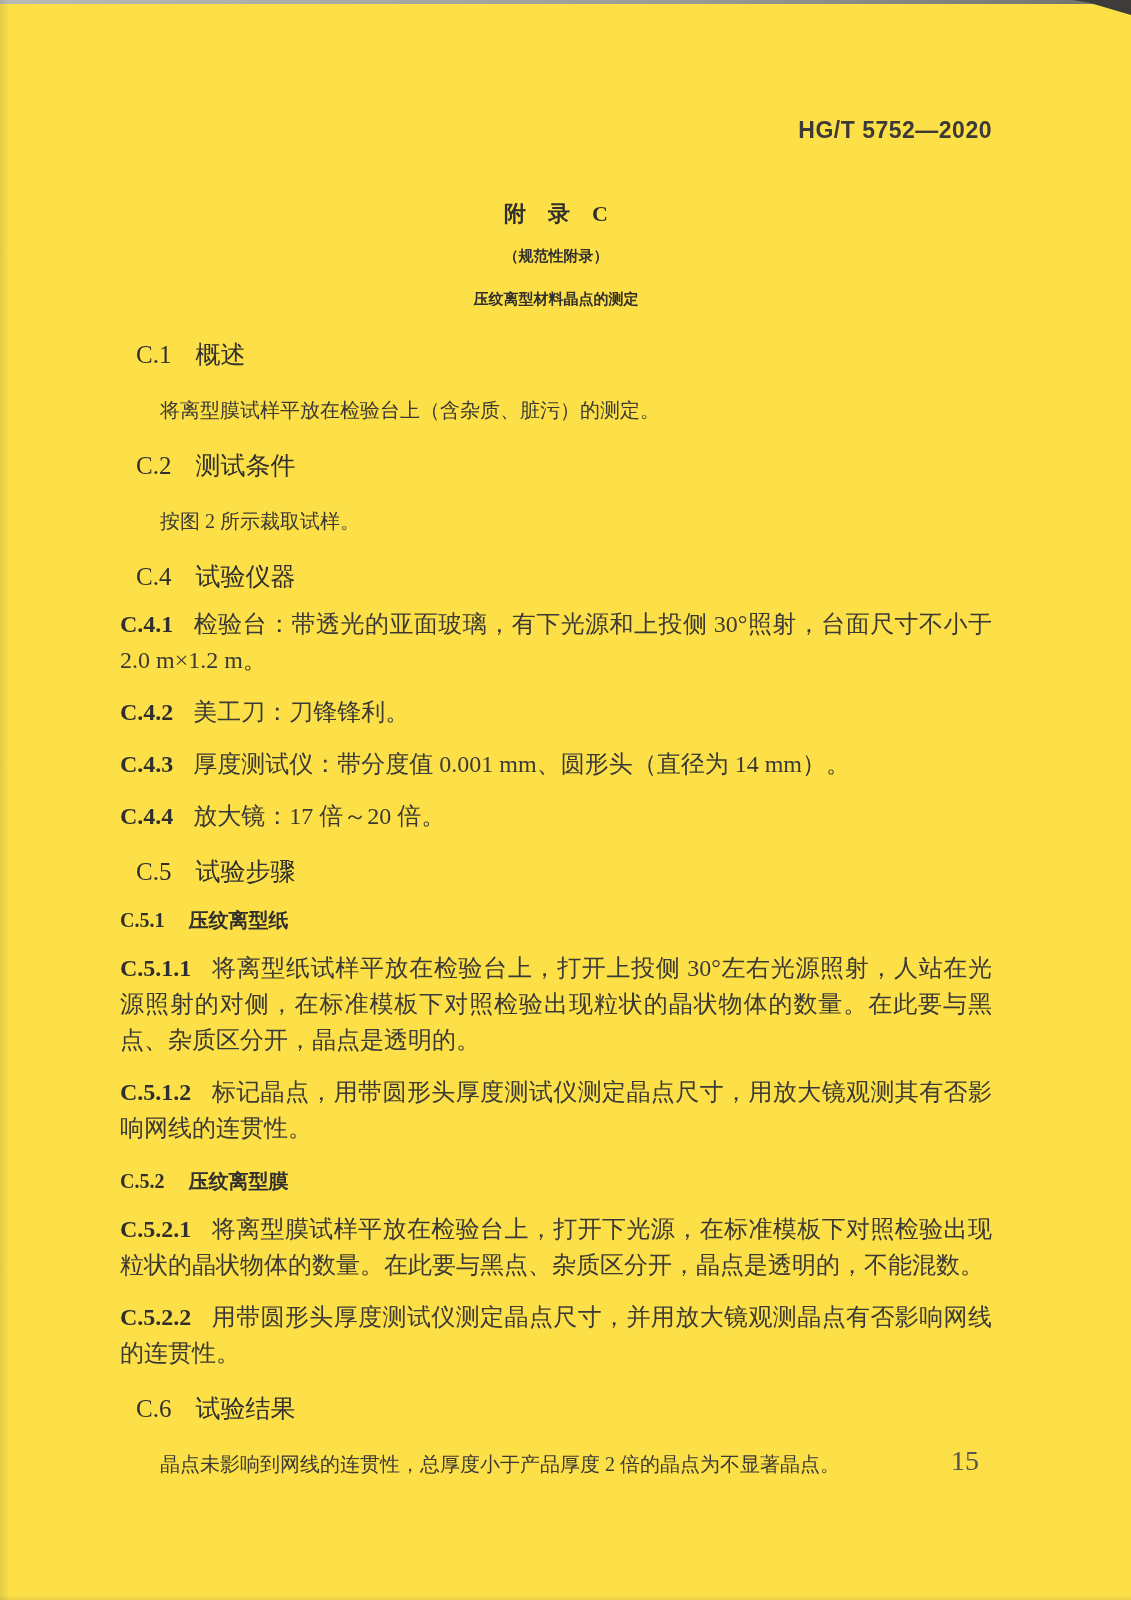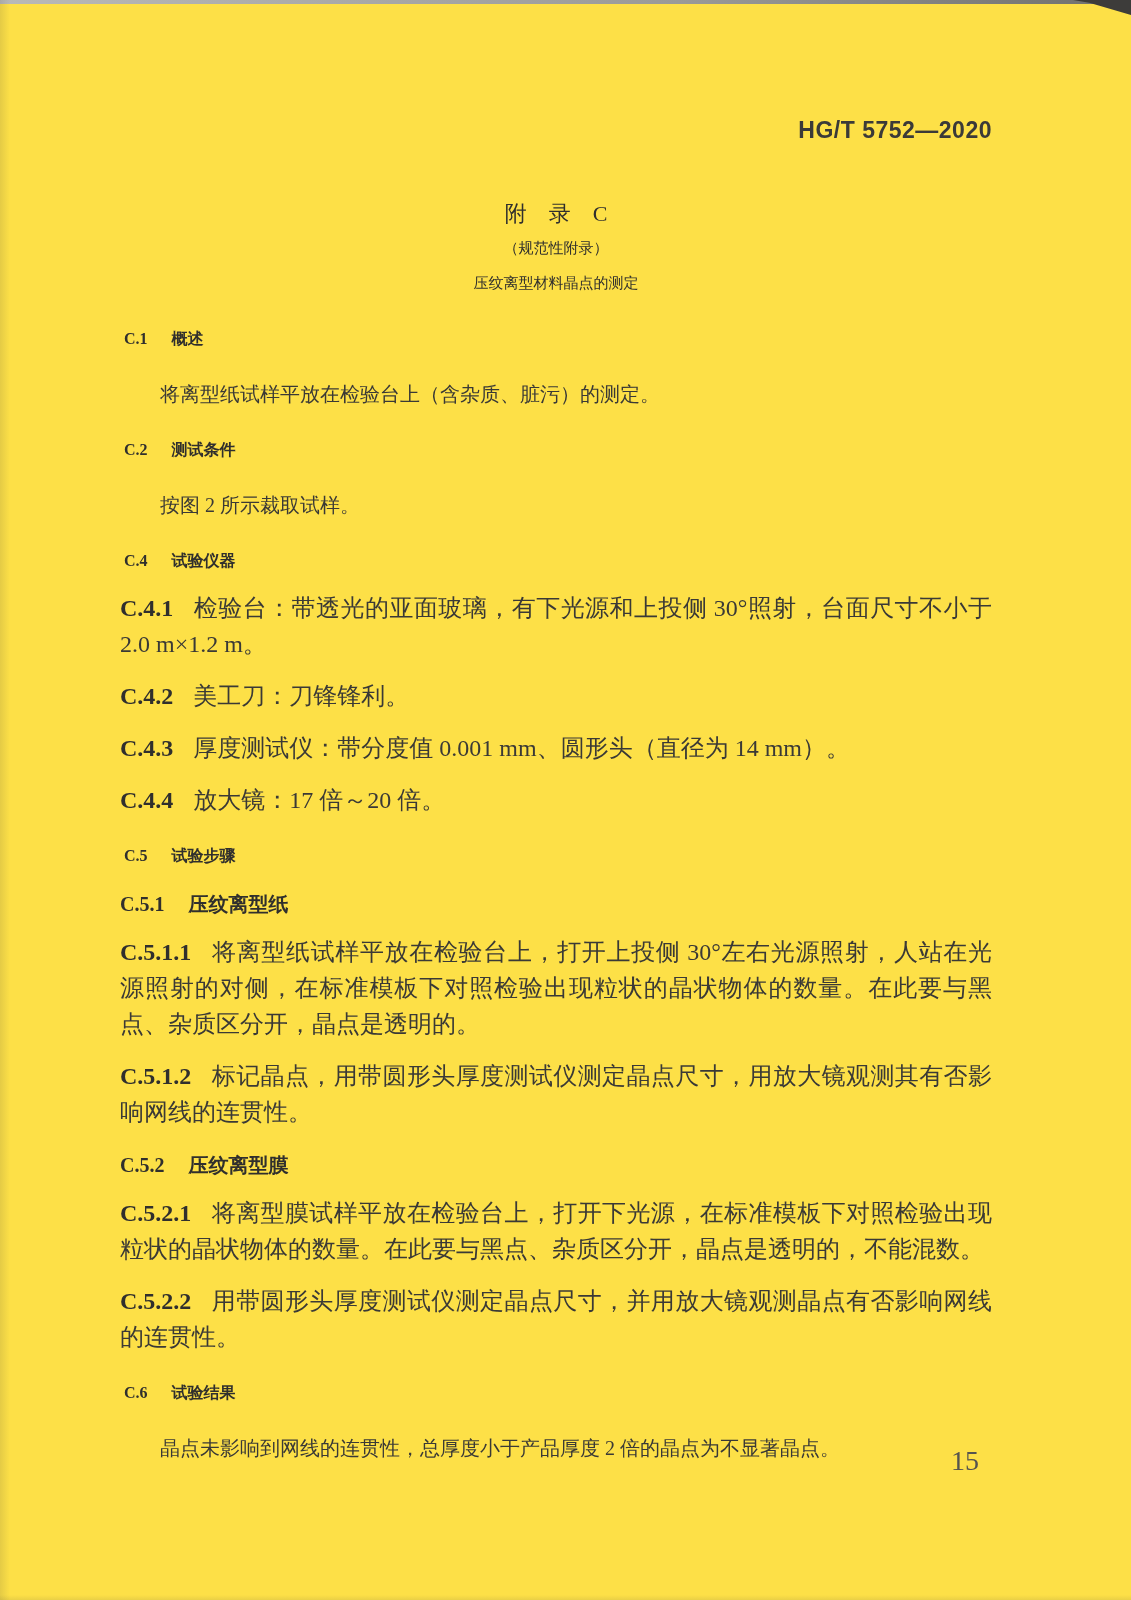--- a/index.html
+++ b/index.html
@@ -41,26 +41,26 @@
     margin: 116px 0 0;
     text-align: right;
     font-family: "Liberation Sans", "DejaVu Sans", sans-serif;
     font-weight: bold;
     font-size: 23px;
     letter-spacing: 0.5px;
     color: #3b3a38;
     line-height: 28px;
   }
   .title-block { margin-top: 52px; text-align: center; }
-  .title-block p { margin: 0; line-height: 35px; font-weight: normal; color: #302f2d; }
+  .title-block p { margin: 8px; line-height: 35px; font-weight: bold; color: #302f2d; }
   .title-main { font-size: 22px; }
   .title-sub, .title-name { font-size: 15px; }
   .h1 {
-    margin: 24px 4px 0;
-    font-size: 16px; font-weight: bold;
+    margin: 24px 16px 0;
+    font-size: 25px; font-weight: normal;
     line-height: 27px;
     color: #302f2d;
   }
   .subh {
     margin: 22px 0 0;
     font-size: 20px; font-weight: bold;
     line-height: 27px;
     color: #302f2d;
   }
   .h1 .num, .subh .num { margin-right: 24px; }
@@ -100,21 +100,21 @@
 
     <div class="title-block">
       <p class="title-main">附　录　C</p>
       <p class="title-sub">（规范性附录）</p>
       <p class="title-name">压纹离型材料晶点的测定</p>
     </div>
 
     <p class="h1">
       <span class="num">C.1</span><span class="ttl">概述</span>
     </p>
-    <p class="para">将离型纸试样平放在检验台上（含杂质、脏污）的测定。</p>
+    <p class="para">将离型膜试样平放在检验台上（含杂质、脏污）的测定。</p>
 
     <p class="h1">
       <span class="num">C.2</span><span class="ttl">测试条件</span>
     </p>
 
     <p class="para">按图 2 所示裁取试样。</p>
 
     <p class="h1">
       <span class="num">C.4</span><span class="ttl">试验仪器</span>
     </p>

